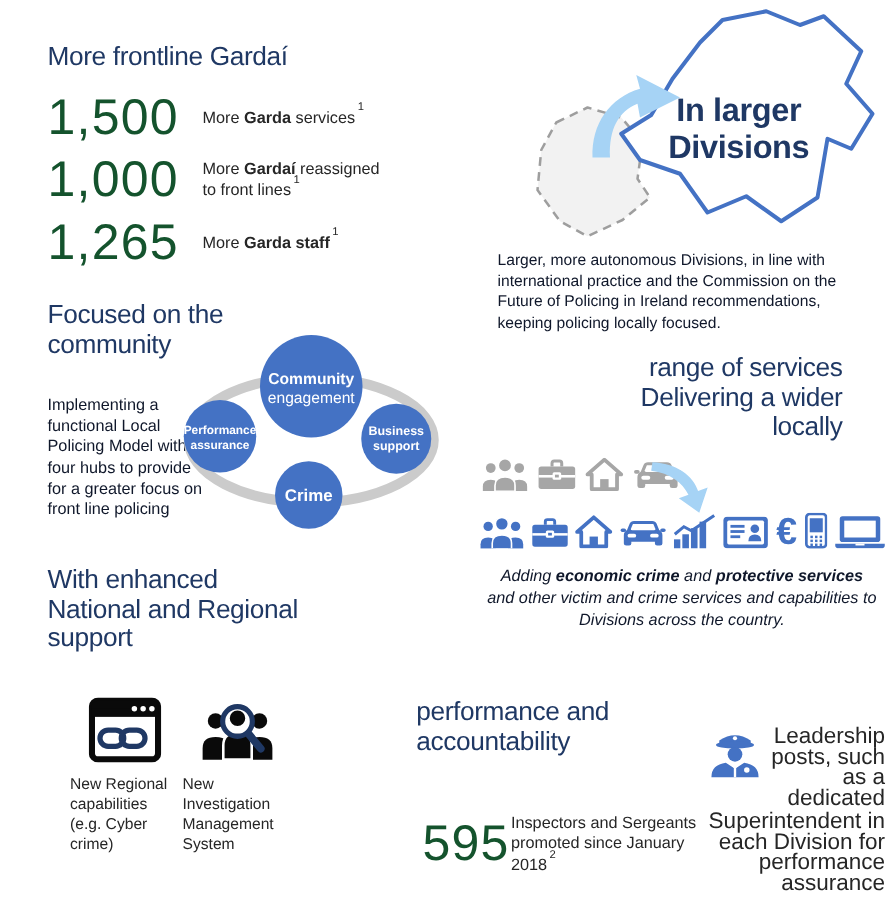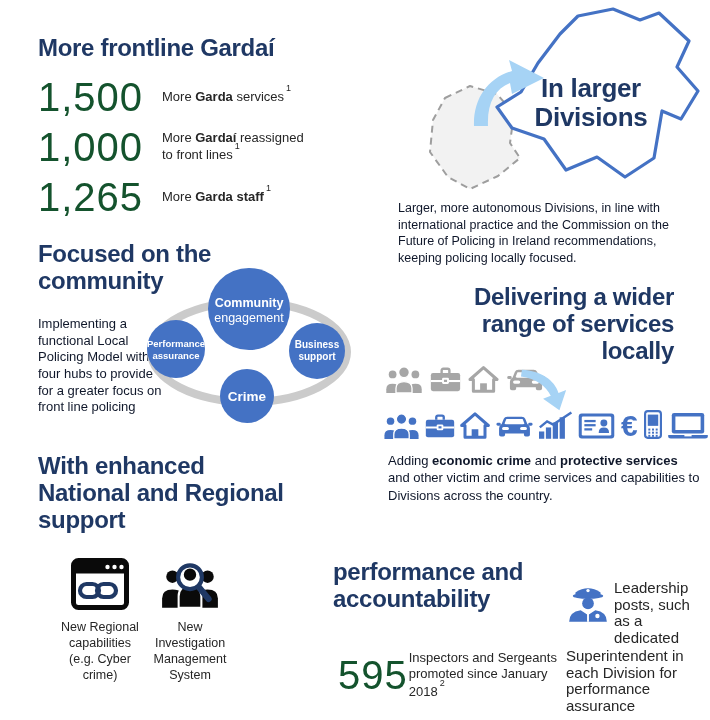--- a/index.html
+++ b/index.html
@@ -1,41 +1,41 @@
 <!DOCTYPE html>
 <html><head>
 <meta charset="utf-8">
 <style>
   html,body{margin:0;padding:0;}
   body{
     width:710px;height:720px;background:#ffffff;position:relative;overflow:hidden;
     font-family:"Liberation Sans",sans-serif;color:#262626;
   }
   .abs{position:absolute;}
-  .heading{font-size:24px;font-weight:700;color:#1F3864;line-height:1.13;letter-spacing:-0.3px;}
+  .heading{font-size:21px;font-weight:400;color:#1F3864;line-height:1.13;letter-spacing:-0.3px;}
   .big-num{font-size:40px;font-weight:400;color:#14532d;letter-spacing:1px;line-height:1;}
   .body-text{font-size:12.5px;line-height:1.33;color:#0f172a;}
   sup.fn{font-size:9px;position:relative;top:-5px;margin-left:2px;font-weight:400;}
   .stat-row{display:flex;align-items:center;height:48px;margin-top:2px;}
   .stat-row .big-num{width:124px;flex:0 0 auto;}
   .stat-label{font-size:13px;line-height:1.25;width:165px;}
   .stats{margin-top:12px;}
   .icon-row{display:flex;align-items:flex-end;}
   .icon-row .ic{display:block;}
   .gray{color:#A6A6A6;}
   .blue{color:#4472C4;}
   .euro-glyph{font-size:30px;font-weight:700;color:#4472C4;line-height:26px;margin:0 1px;}
   .svc-head{text-align:right;}
-  .svc-desc{text-align:left;}
+  .svc-desc{text-align:center;font-style:italic;}
   .cols{display:flex;gap:2px;}
-  .col{width:88px;text-align:center;}
+  .col{width:88px;text-align:left;}
   .col .icon-box{height:64px;display:flex;align-items:flex-end;justify-content:center;margin-bottom:9px;}
   .col .cap{font-size:12.5px;line-height:1.28;}
   .stat595{display:flex;align-items:center;gap:1px;}
-  .officer-block{font-size:15px;line-height:16.5px;}
+  .officer-block{text-align:right;font-size:18px;line-height:16.5px;}
   .officer-block svg{float:left;margin:2px 4px 2px 0;}
   .hub-label{fill:#ffffff;text-anchor:middle;font-family:"Liberation Sans",sans-serif;}
   .map-label{fill:#1F3864;text-anchor:middle;font-weight:700;font-size:26px;font-family:"Liberation Sans",sans-serif;letter-spacing:-0.3px;}
   b{font-weight:700;}
 </style>
 </head>
 <body>
 
 <svg width="0" height="0" style="position:absolute" aria-hidden="true">
   <defs>
@@ -148,22 +148,22 @@
   <text class="hub-label" x="249" y="307" style="font-size:12.5px;font-weight:700;">Community</text>
   <text class="hub-label" x="249" y="322" style="font-size:12.5px;">engagement</text>
   <text class="hub-label" x="176" y="347" style="font-size:9.5px;font-weight:700;">Performance</text>
   <text class="hub-label" x="176" y="359" style="font-size:9.5px;font-weight:700;">assurance</text>
   <text class="hub-label" x="317" y="348" style="font-size:10px;font-weight:700;">Business</text>
   <text class="hub-label" x="317" y="360" style="font-size:10px;font-weight:700;">support</text>
   <text class="hub-label" x="247" y="401" style="font-size:13.5px;font-weight:700;">Crime</text>
 </svg>
 
 <section class="abs svc-head heading" style="left:418px;top:283px;width:256px;">
+  <div>range of services</div>
   <div>Delivering a wider</div>
-  <div>range of services</div>
   <div>locally</div>
 </section>
 
 <div class="abs icon-row" style="left:385px;top:366px;gap:7px;">
   <svg class="ic gray" width="38" height="27">
       <use href="#sym-people"></use>
     </svg>
   <svg class="ic gray" width="31" height="26">
       <use href="#sym-briefcase"></use>
     </svg>

